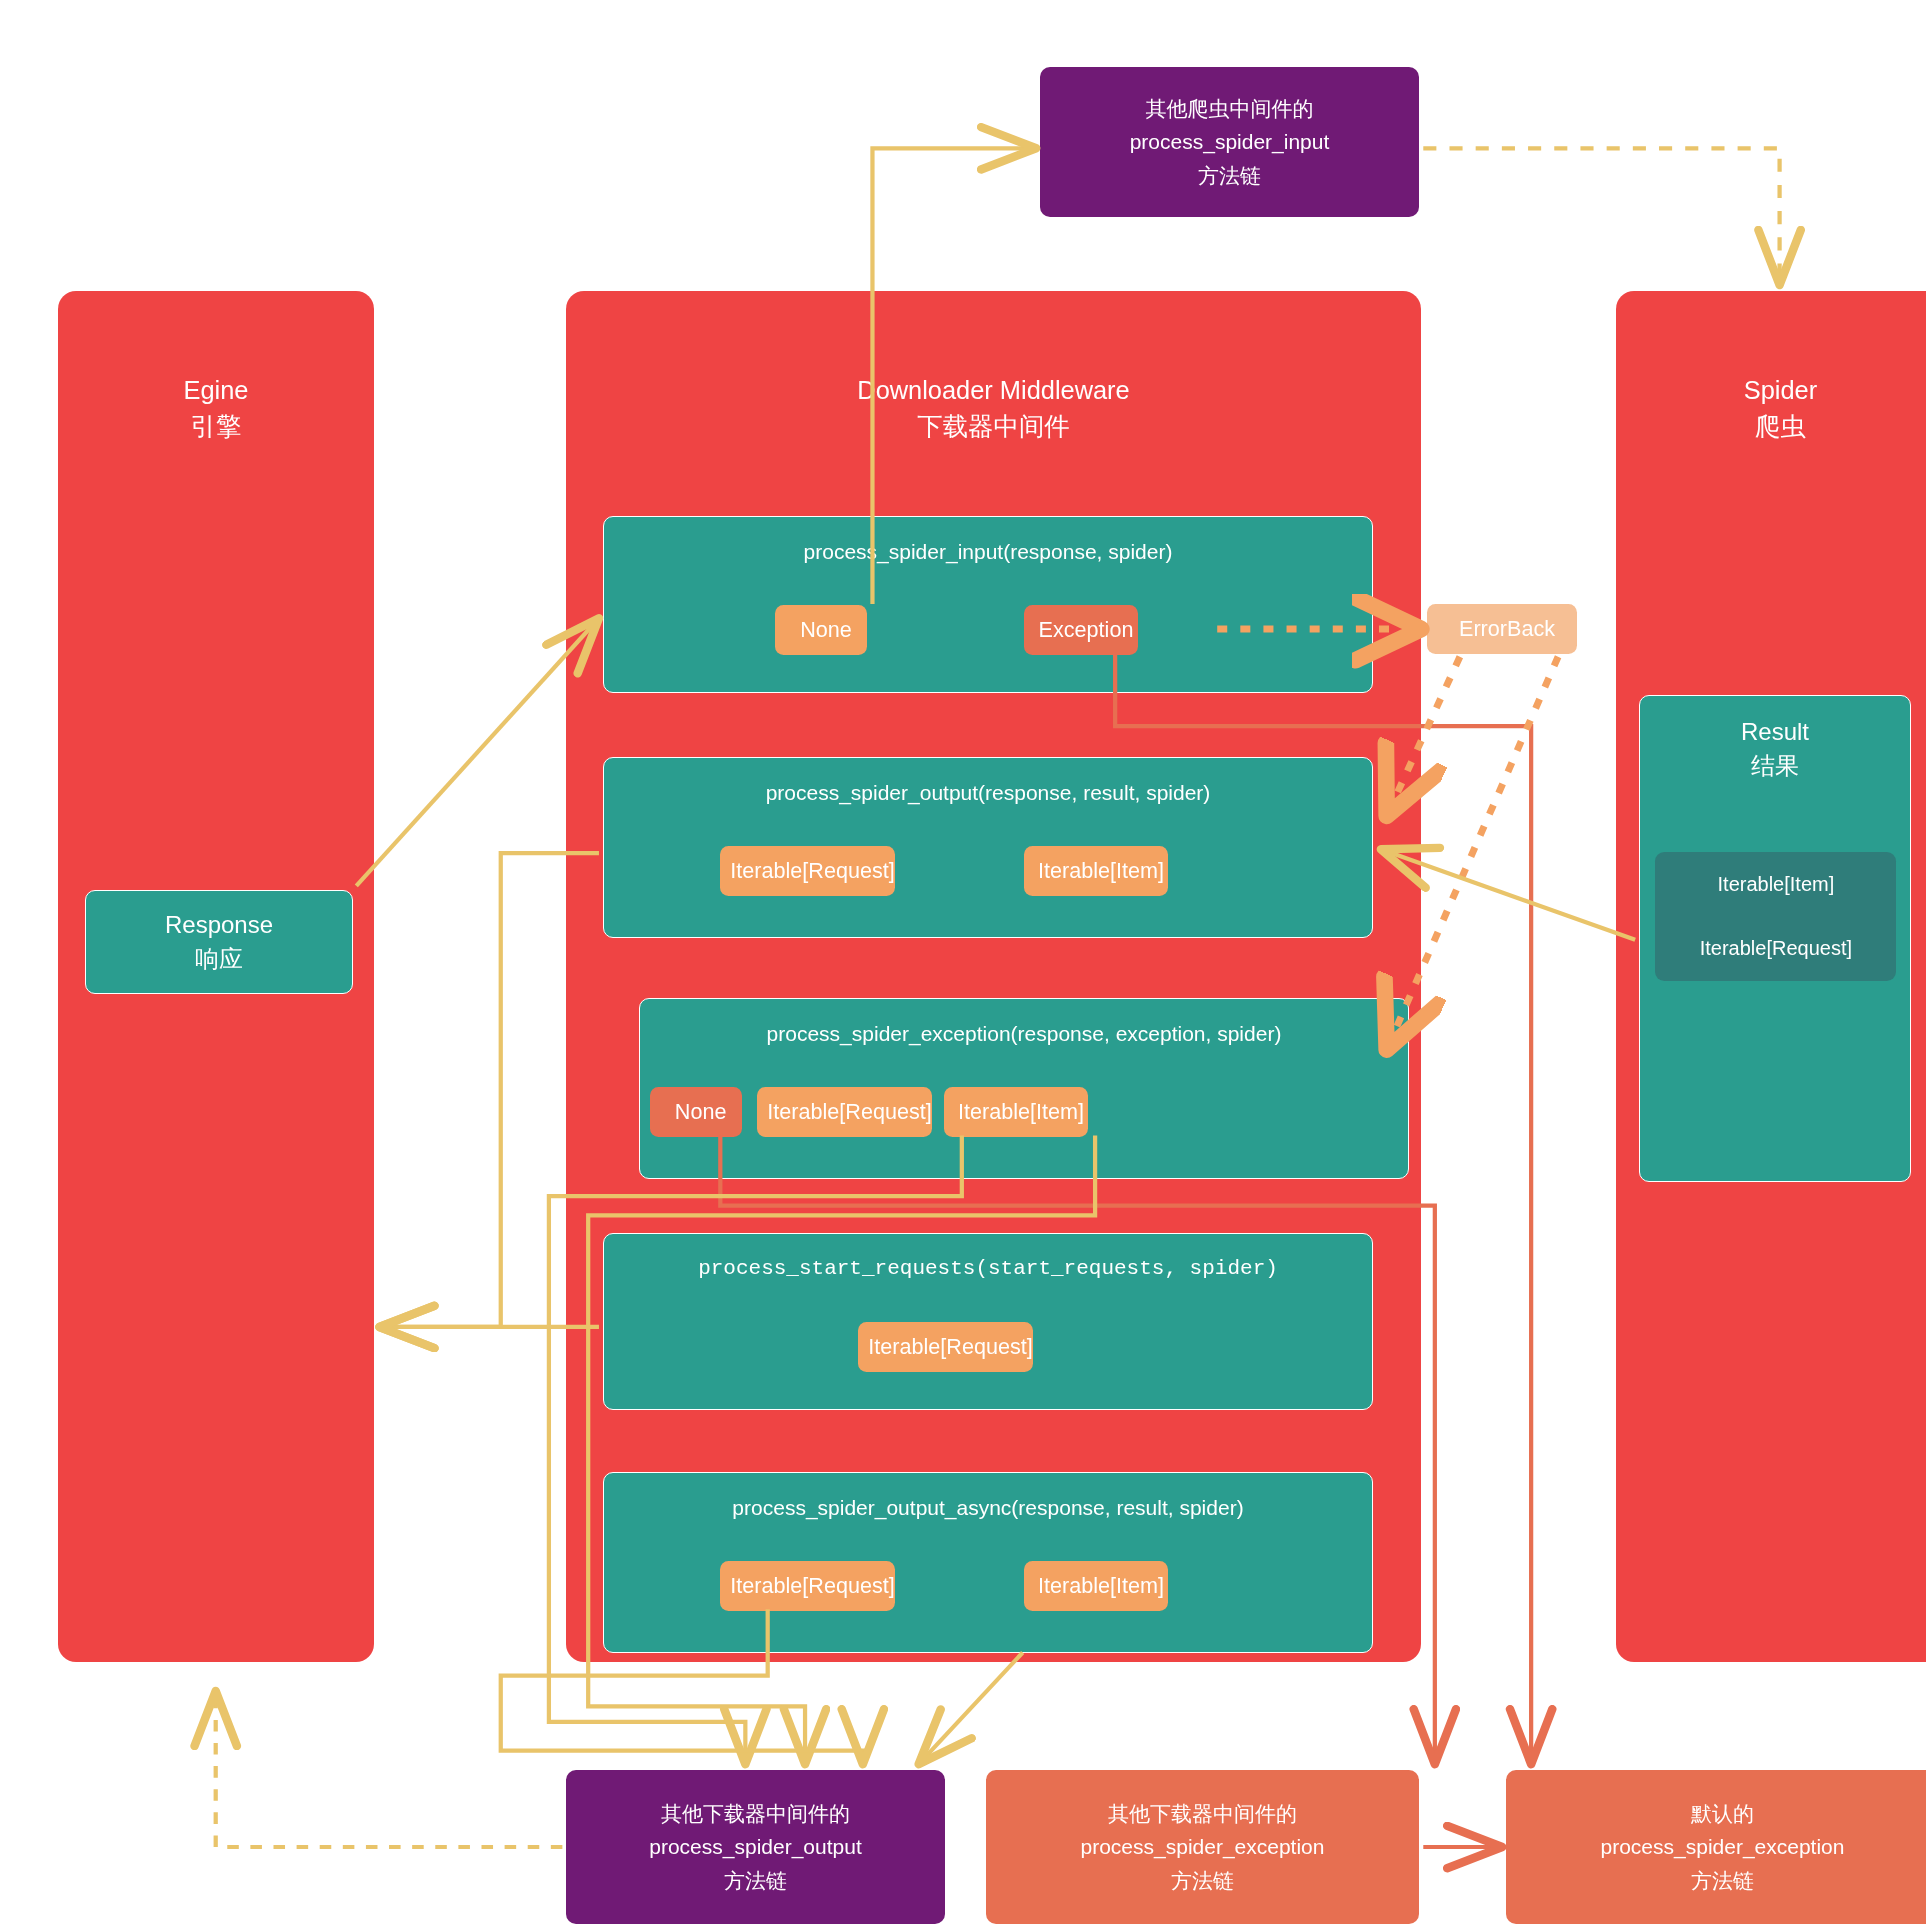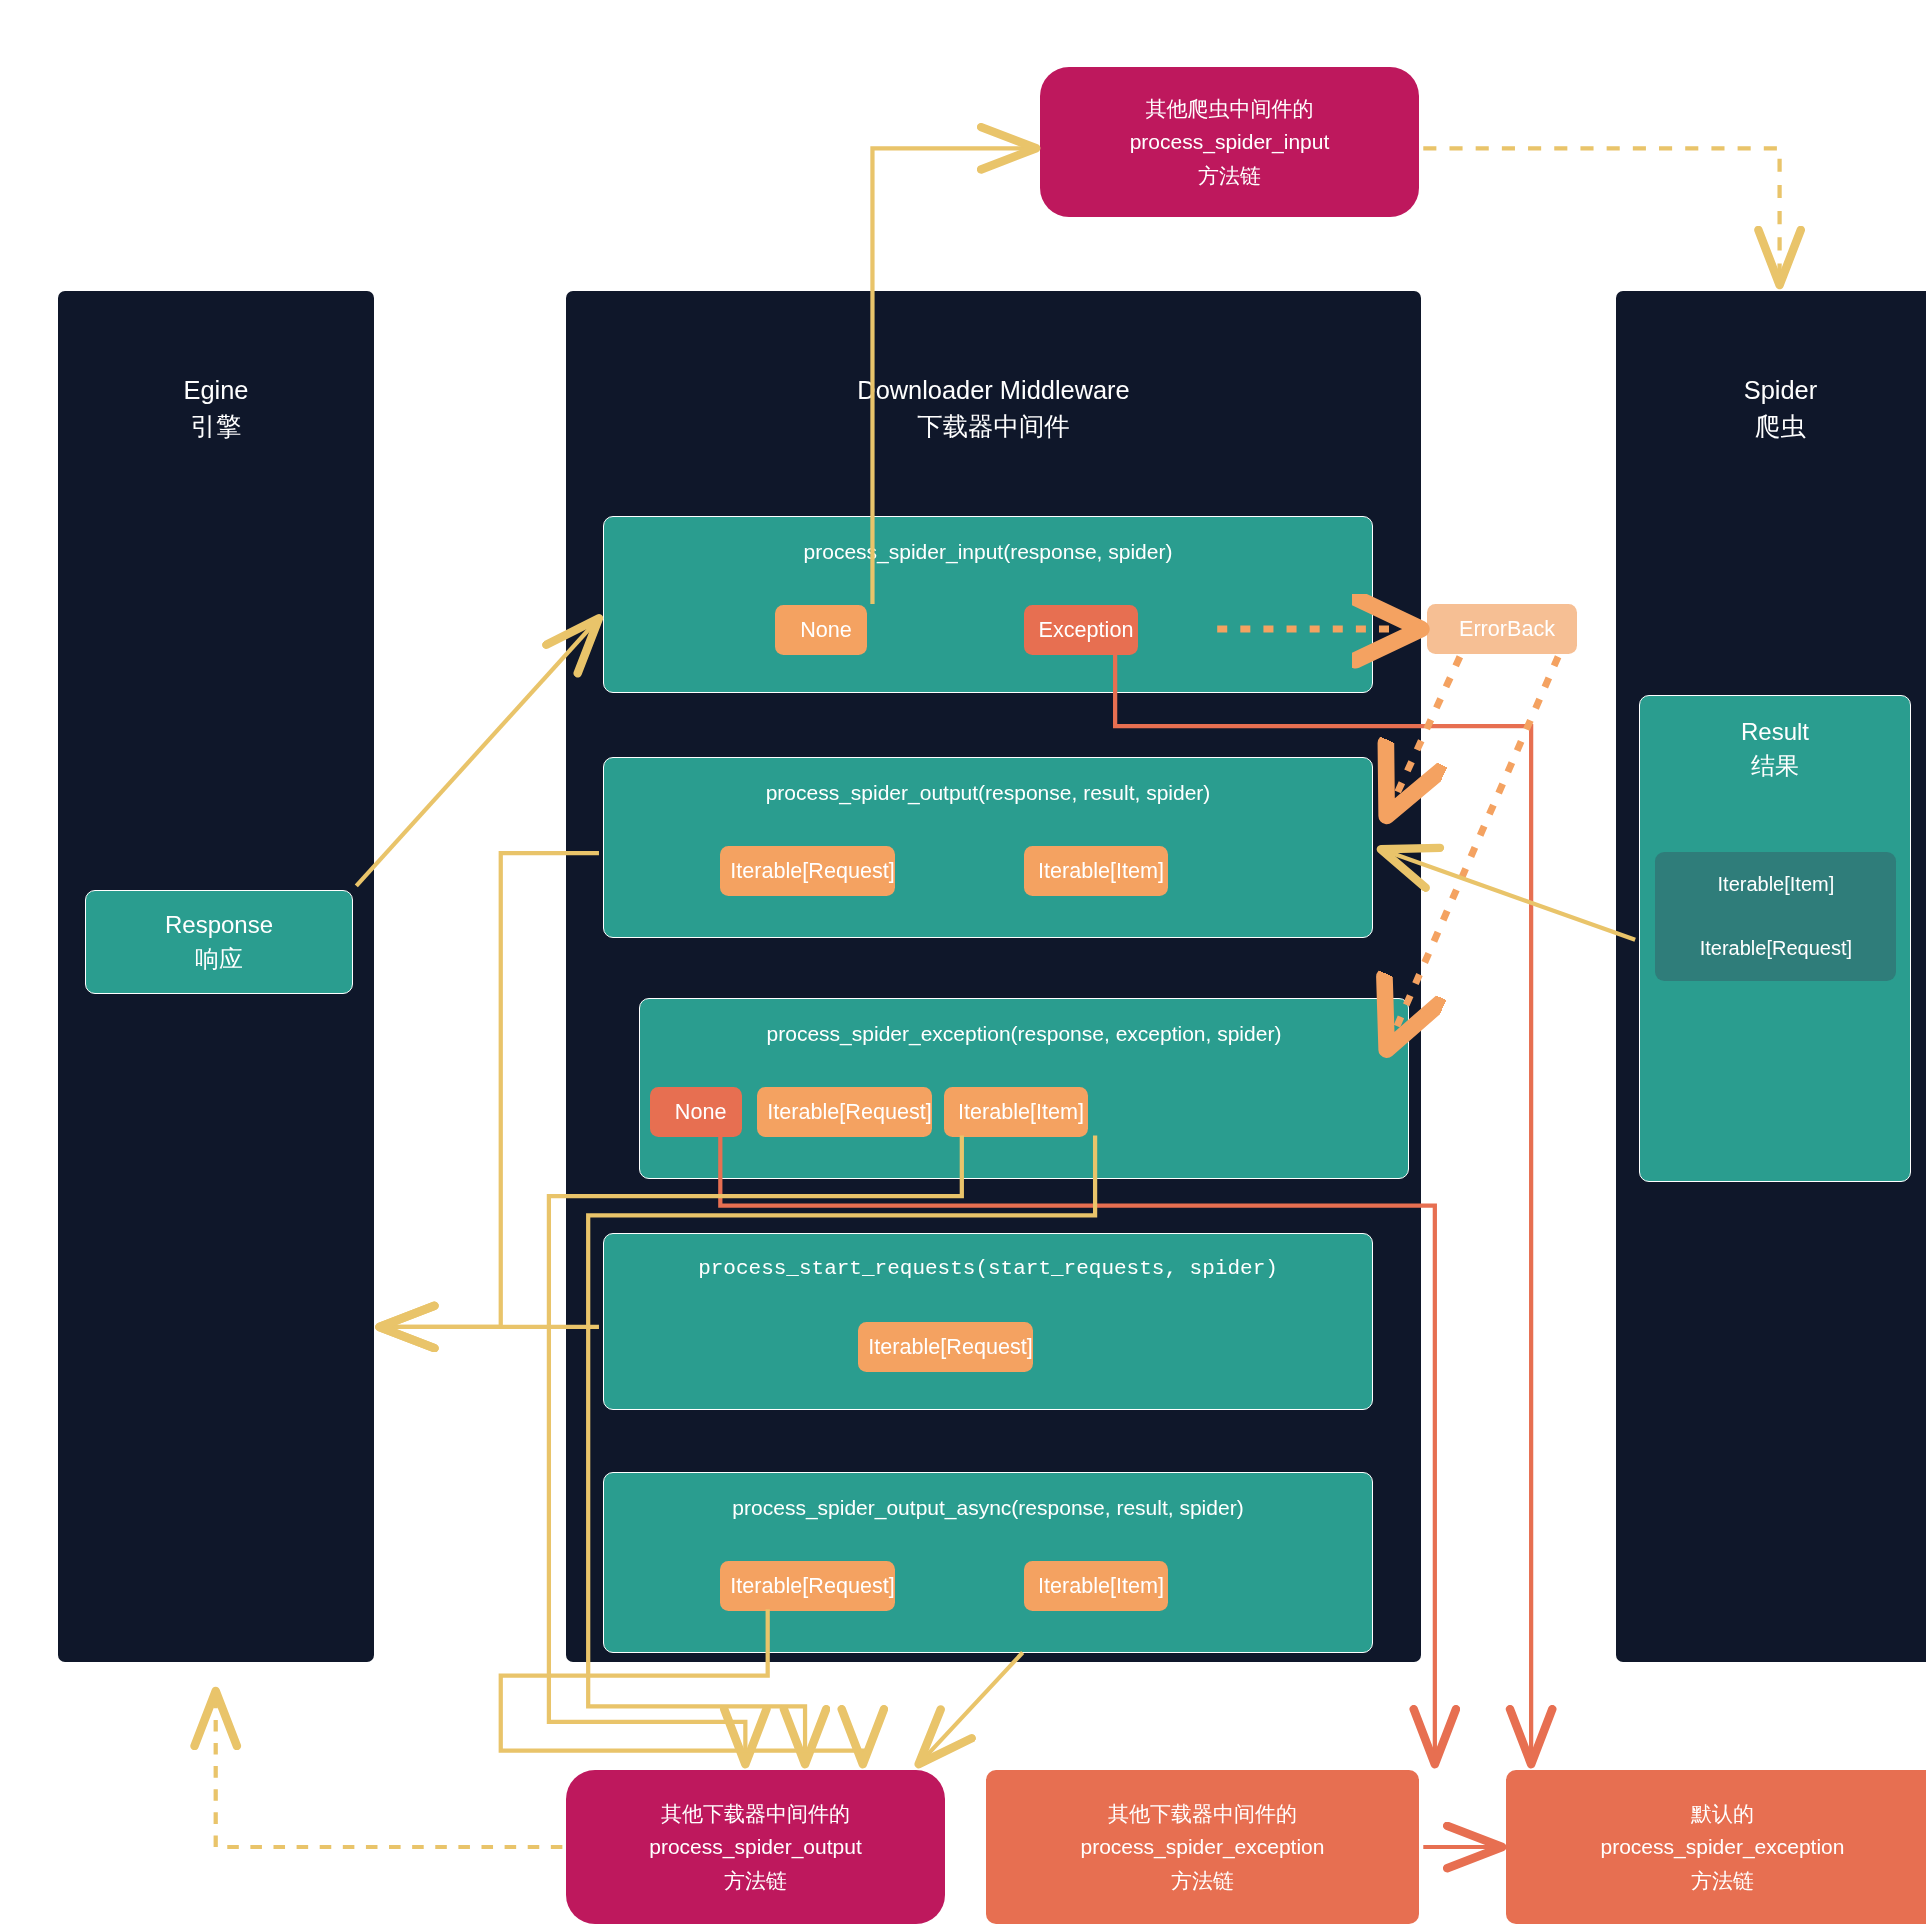--- a/index.html
+++ b/index.html
@@ -4,21 +4,21 @@
 <style>
   html,body{margin:0;padding:0;background:#ffffff;}
   #stage{
     position:relative;width:2003px;height:2003px;
     background:#ffffff;
     font-family:"Liberation Sans","DejaVu Sans",sans-serif;
     overflow:hidden;
   }
   #arrows{position:absolute;left:0;top:0;width:2003px;height:2003px;pointer-events:none;}
   .col{
-    position:absolute;background:#0f172a;border-radius:7px;
+    position:absolute;background:#ef4444;border-radius:18px;
     color:#ffffff;box-sizing:border-box;
   }
   .col-title{
     position:absolute;left:0;right:0;text-align:center;
     font-size:25.4px;line-height:1.42;font-weight:400;color:#ffffff;
     white-space:pre-line;
   }
   .method{
     position:absolute;background:#2a9d8f;border:1.5px solid #ffffff;
     border-radius:10px;box-sizing:border-box;
@@ -62,21 +62,21 @@
   }
   .chain{
     position:absolute;border-radius:10px;box-sizing:border-box;
     display:flex;align-items:center;justify-content:center;
     padding:7px 9.2px;
   }
   .chain span{
     font-size:21px;line-height:1.58;color:#ffffff;
     text-align:center;white-space:pre-line;
   }
-  .chain-yellow{background:#be185d;border-radius:29px;}
+  .chain-yellow{background:#701a75;}
   .chain-red{background:#e76f51;}
 </style>
 </head>
 <body>
 
 <div id="stage">
 
   <div class="col" style="left:58px;top:291px;width:316px;height:1371px;">
     <div class="col-title" style="top:81px;">Egine
 引擎</div>

